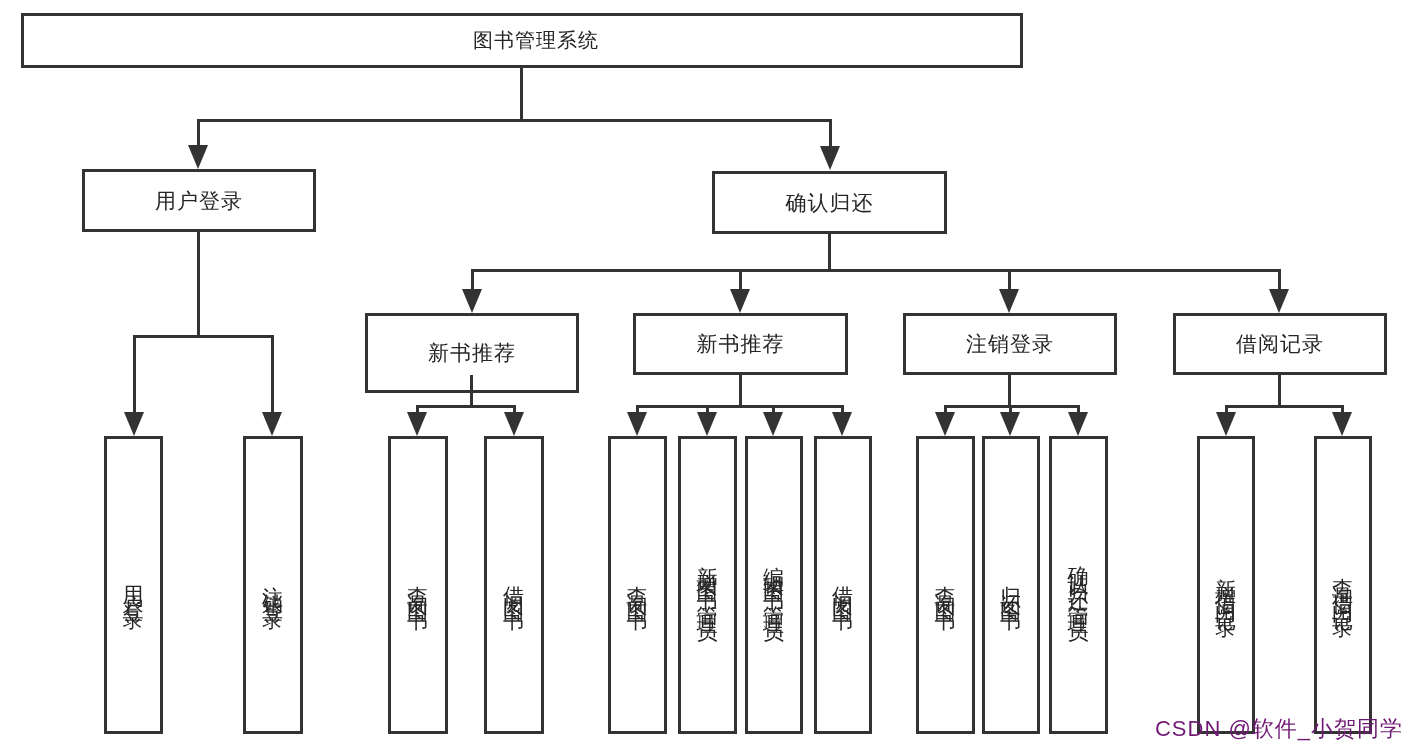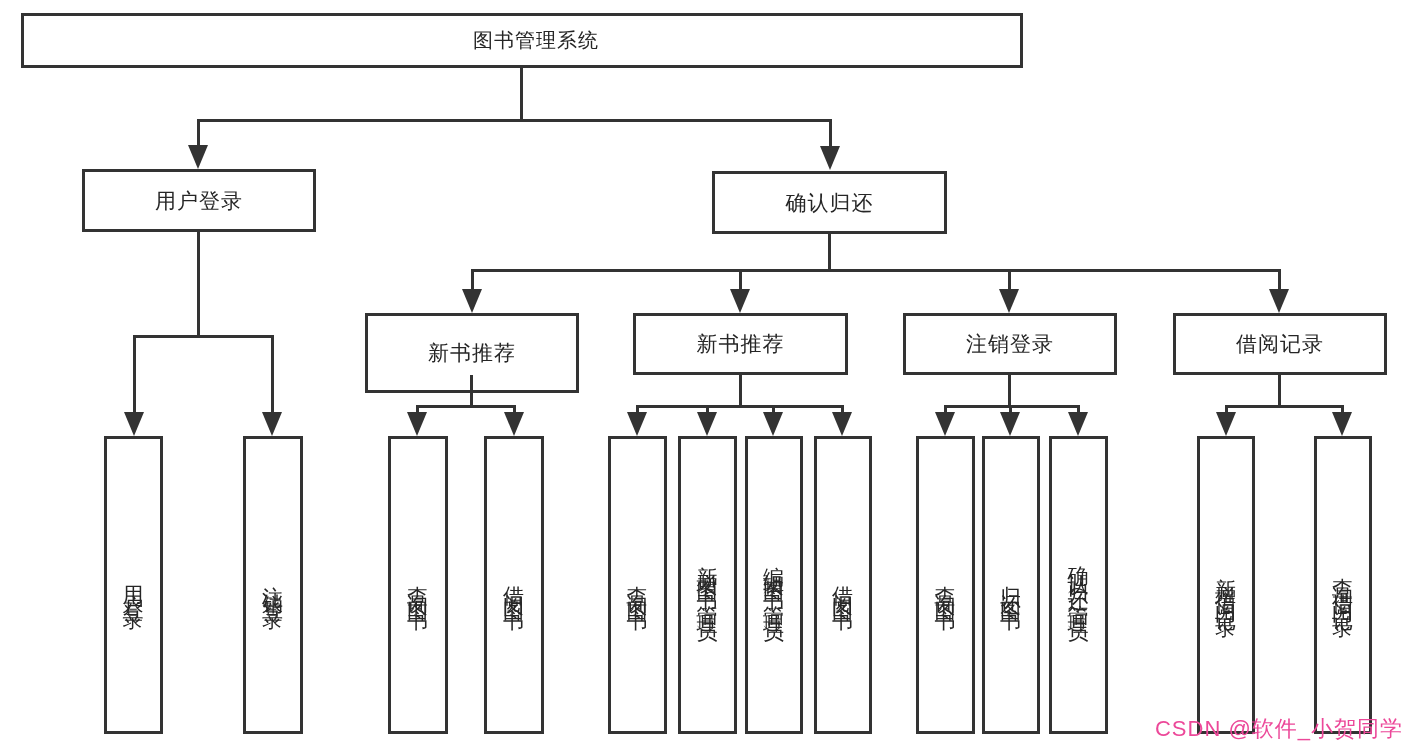--- a/index.html
+++ b/index.html
@@ -20,21 +20,21 @@
   }
   .hline,.vline{position:absolute;background:#333;}
   .hline{height:3px;}
   .vline{width:3px;}
   .ahead{
     position:absolute;width:0;height:0;
     border-left:10px solid transparent;border-right:10px solid transparent;
     border-top:24px solid #333;
   }
   #watermark{
-    position:absolute;right:2px;top:714px;color:#ec4899;font-size:22px;
+    position:absolute;right:2px;top:714px;color:#701a75;font-size:22px;
     letter-spacing:1px;white-space:nowrap;
   }
 </style>
 </head>
 <body>
 
 <div id="canvas">
 
   <div class="node root-node" style="left:21px;top:13px;width:1002px;height:55px;">
     <span class="hlabel">图书管理系统</span>

